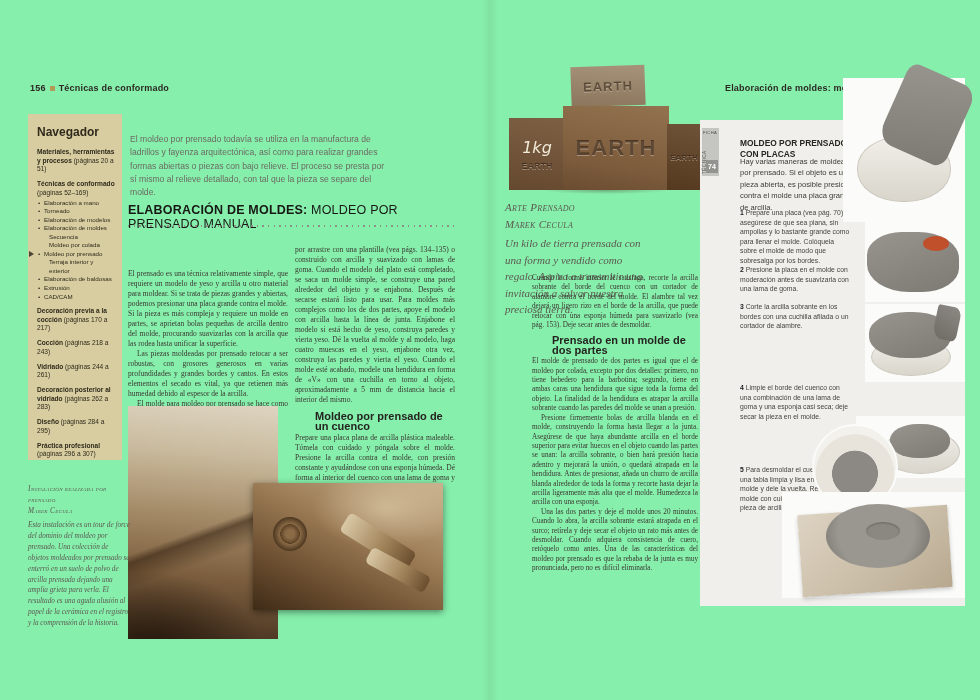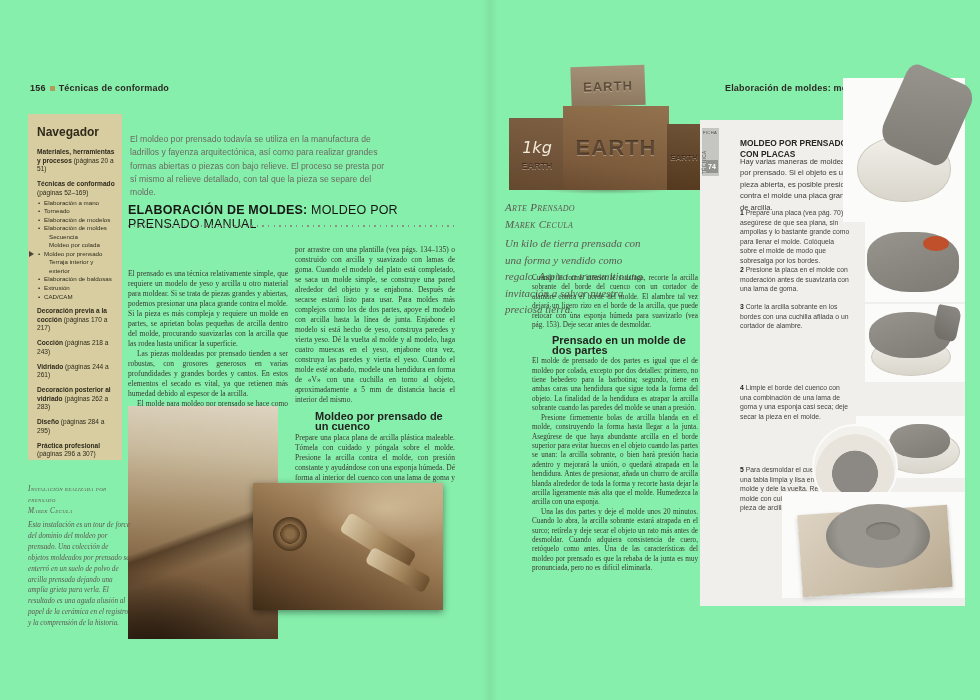--- a/index.html
+++ b/index.html
@@ -187,21 +187,21 @@
   </div>
 
   <div class="intro">El moldeo por prensado todavía se utiliza en la manufactura de ladrillos y fayenza arquitectónica, así como para realizar grandes formas abiertas o piezas con bajo relieve. El proceso se presta por sí mismo al relieve detallado, con tal que la pieza se separe del molde.</div>
   <div class="sec-heading">
     <b>ELABORACIÓN DE MOLDES:</b><span> MOLDEO POR PRENSADO MANUAL</span>
   </div>
   <div class="dotted"></div>
 
   <div class="bodycol col1">
     <p>El prensado es una técnica relativamente simple, que requiere un modelo de yeso y arcilla u otro material para moldear. Si se trata de piezas grandes y abiertas, podemos presionar una placa grande contra el molde. Si la pieza es más compleja y requiere un molde en partes, se aprietan bolas pequeñas de arcilla dentro del molde, procurando suavizarlas con la arcilla que las rodea hasta unificar la superficie.</p>
-    <p class="ind">Las piezas moldeadas por prensado tienden a ser robustas, con grosores generosos en varias profundidades y grandes bordes y cantos. En estos elementos el secado es vital, ya que retienen más humedad debido al espesor de la arcilla.</p>
+    <p class="ind">Las piezas moldeadas por prensado retocar a ser robustas, con grosores generosos en varias profundidades y grandes bordes y cantos. En estos elementos el secado es vital, ya que retienen más humedad debido al espesor de la arcilla.</p>
     <p class="ind">El molde para moldeo por prensado se hace como cualquier otro. El modelo puede ser hecho</p>
   </div>
   <div class="bodycol col2">
     <p>por arrastre con una plantilla (vea págs. 134–135) o construido con arcilla y suavizado con lamas de goma. Cuando el modelo del plato está completado, se saca un molde simple, se construye una pared alrededor del objeto y se enjabona. Después de secarse estará listo para usar. Para moldes más complejos como los de dos partes, apoye el modelo con arcilla hasta la línea de junta. Enjabone el modelo si está hecho de yeso, construya paredes y vierta yeso. Dé la vuelta al molde y al modelo, haga cuatro muescas en el yeso, enjabone otra vez, construya las paredes y vierta el yeso. Cuando el molde esté acabado, modele una hendidura en forma de «V» con una cuchilla en torno al objeto, aproximadamente a 5 mm de distancia hacia el interior del mismo.</p>
     <div class="subhead">Moldeo por prensado de un cuenco</div>
     <p>Prepare una placa plana de arcilla plástica maleable. Tómela con cuidado y póngala sobre el molde. Presione la arcilla contra el molde, con presión constante y ayudándose con una esponja húmeda. Dé forma al interior del cuenco con una lama de goma y suavice los defectos.</p>
   </div>
 
   <div class="photoA"></div>
   <div class="photoB">

